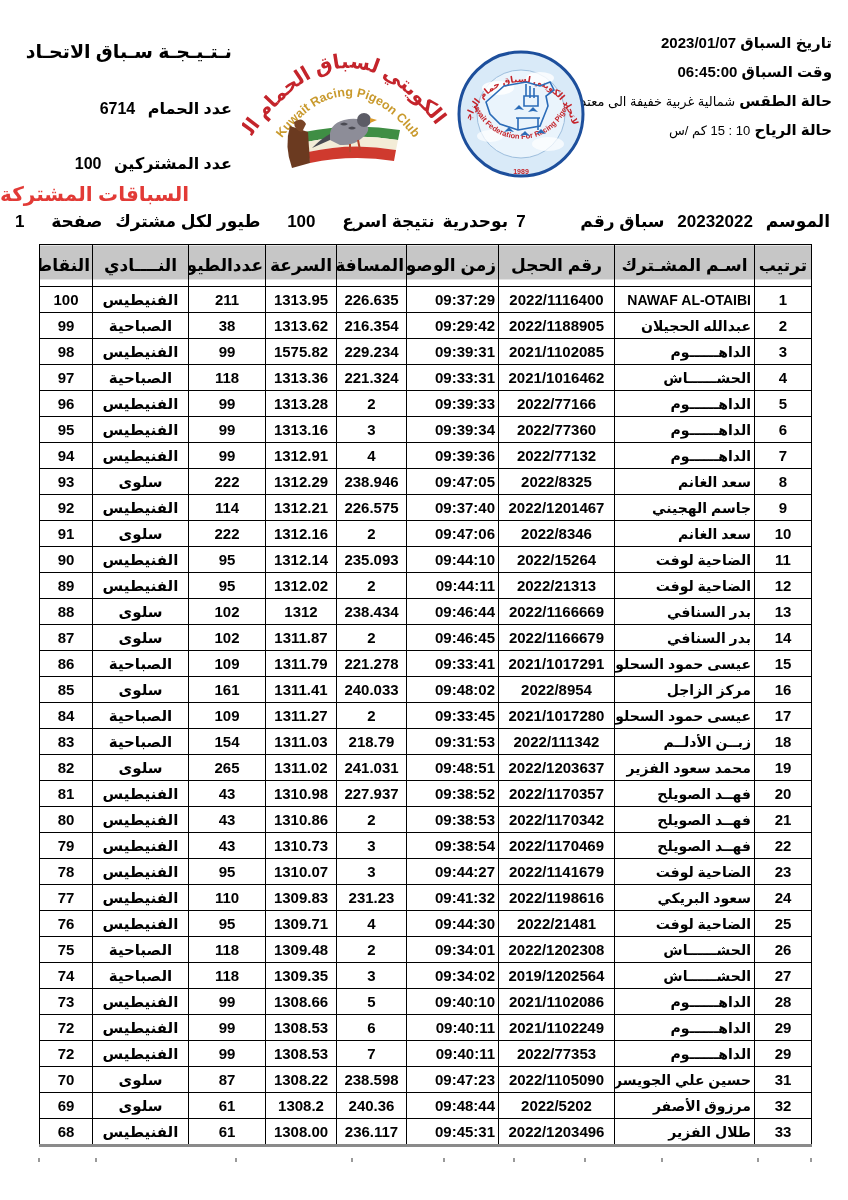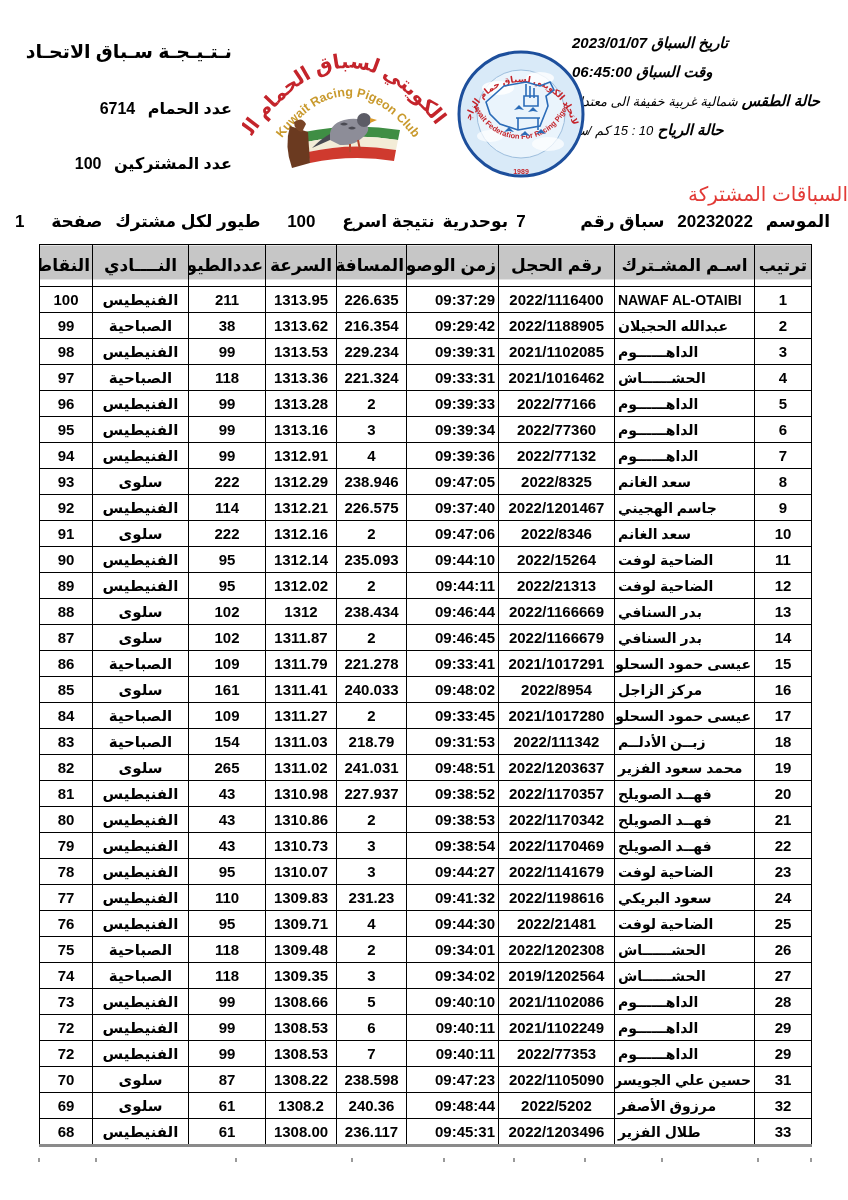--- a/index.html
+++ b/index.html
@@ -1,36 +1,36 @@
 <!DOCTYPE html>
 <html lang="ar" dir="rtl"><head>
 <meta charset="utf-8">
 <style>
   html,body{margin:0;padding:0;background:#fff;}
   .page{
     position:relative;width:848px;height:1200px;background:#ffffff;overflow:hidden;
     font-family:"Liberation Sans","DejaVu Sans",sans-serif;color:#000;direction:rtl;
   }
   
-  .info-right{position:absolute;top:34px;right:16px;width:260px;text-align:left;font-style:italic;}
+  .info-right{position:absolute;top:34px;right:16px;width:260px;text-align:right;}
   .info-right .info-line{margin-bottom:11px;font-size:15px;white-space:nowrap;}
   .info-right .lbl{font-weight:bold;}
   .info-right .val{font-weight:bold;}
   .info-right .val.light{font-weight:normal;font-size:13px;}
   .info-left{position:absolute;top:40px;left:22px;width:210px;text-align:right;direction:rtl;}
   .fed-result-title{font-weight:bold;font-size:19px;letter-spacing:1px;margin-bottom:21px;white-space:nowrap;}
   .info-left .info-line{font-weight:bold;font-size:16px;margin-bottom:25px;white-space:nowrap;margin-top:36px;}
   .info-left .num{display:inline-block;margin-right:8px;}
   
   .club-logo{position:absolute;top:28px;left:242px;}
   .fed-logo{position:absolute;top:40px;left:456px;}
   
   .section-title{
-    position:absolute;top:182px;left:0;right:0;text-align:right;
-    color:#e23a36;font-weight:normal;font-size:20px;
+    position:absolute;top:182px;left:0;right:0;text-align:left;
+    color:#e23a36;font-weight:bold;font-size:20px;
   }
   .season-line{
     position:absolute;top:211px;right:18px;left:42px;display:flex;justify-content:space-between;
     direction:rtl;font-weight:bold;font-size:17px;white-space:nowrap;align-items:baseline;
   }
   .season-line span{margin-left:8px;}
   .season-line .big-gap{margin-right:42px;}
   .season-line .mid-gap{margin-right:14px;}
   
   table.results{
@@ -38,21 +38,21 @@
     table-layout:fixed;border:1px solid #000;border-bottom:3px solid #8a8a8a;
   }
   .results th{
     border:1px solid #000;height:41px;font-size:17px;font-weight:bold;text-align:center;
     background:linear-gradient(#c6c6c6 0 84%,#ffffff 84% 100%);padding:0 2px;overflow:hidden;white-space:nowrap;
   }
   .results td{
     border:1px solid #000;height:25px;font-size:15px;font-weight:bold;text-align:center;
     padding:0 3px;overflow:hidden;white-space:nowrap;
   }
-  .results td.c1{text-align:left;font-size:14px;}
+  .results td.c1{text-align:right;font-size:14px;}
   .results td.c3{text-align:right;padding-left:8px;}
   col.w0{width:57px;} col.w1{width:140px;} col.w2{width:116px;} col.w3{width:92px;}
   col.w4{width:70px;} col.w5{width:71px;} col.w6{width:77px;} col.w7{width:96px;} col.w8{width:53px;}
   
   .cut-marks{position:absolute;top:1158px;right:0;left:0;height:4px;}
   .cut-marks i{position:absolute;top:0;width:2px;height:4px;background:#9a9a9a;}
 </style>
 </head>
 <body>
 
@@ -221,21 +221,21 @@
           <td class="c6">38</td>
           <td class="c7">الصباحية</td>
           <td class="c8">99</td>
         </tr>
         <tr>
           <td class="c0">3</td>
           <td class="c1">الداهــــــوم</td>
           <td class="c2">2021/1102085</td>
           <td class="c3">09:39:31</td>
           <td class="c4">229.234</td>
-          <td class="c5">1313.53</td>
+          <td class="c5">1575.82</td>
           <td class="c6">99</td>
           <td class="c7">الفنيطيس</td>
           <td class="c8">98</td>
         </tr>
         <tr>
           <td class="c0">4</td>
           <td class="c1">الحشــــــاش</td>
           <td class="c2">2021/1016462</td>
           <td class="c3">09:33:31</td>
           <td class="c4">221.324</td>

